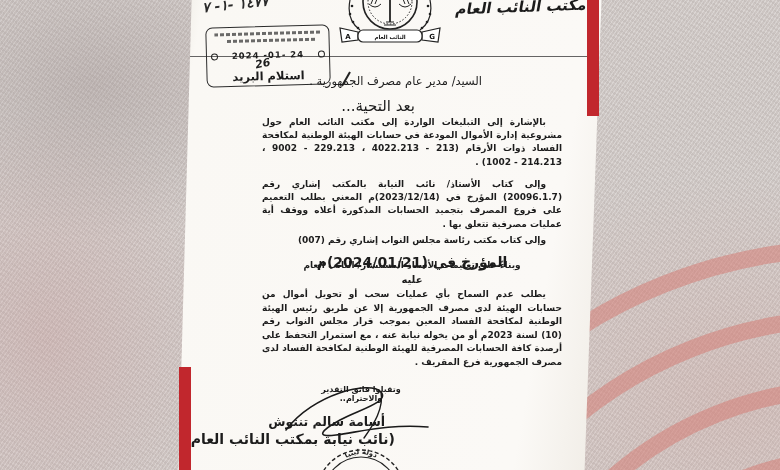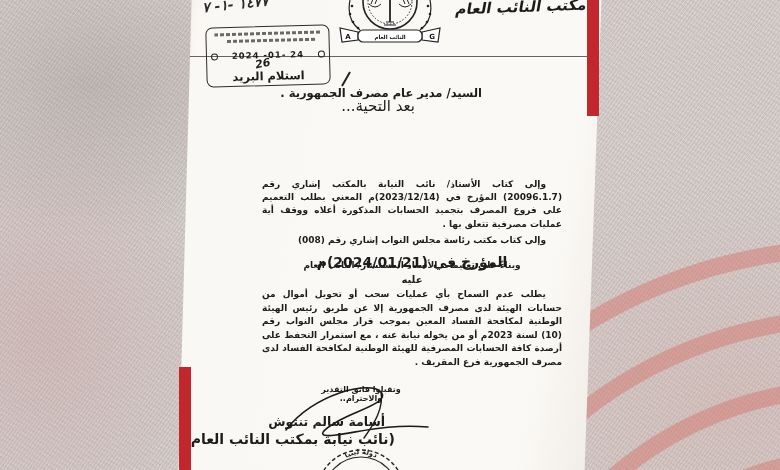--- a/index.html
+++ b/index.html
@@ -52,21 +52,21 @@
   .daterow{position:absolute;top:23px;left:4px;right:4px;display:flex;align-items:center;
        justify-content:space-between;}
   .dot{width:7px;height:7px;border:1.5px solid #222;border-radius:50%;}
   .stampdate{font-size:8.5px;font-weight:700;letter-spacing:1px;direction:ltr;}
   .hw26{position:absolute;top:30px;left:48px;font-size:11px;font-style:italic;
        transform:rotate(-10deg);font-weight:700;}
   .stamplabel{position:absolute;bottom:2px;left:0;right:0;text-align:center;
        font-size:11.5px;font-weight:700;letter-spacing:1px;}
 
   .tick{left:160px;top:92px;width:16px;height:2px;background:#222;transform:rotate(-60deg);}
-  .addressee{right:120px;top:100px;font-size:11.5px;font-weight:700;margin-left:20px;}
+  .addressee{right:120px;top:88px;font-size:11.5px;font-weight:400;margin-left:20px;}
   .greeting{right:187px;top:111px;font-size:15px;font-weight:400;}
 
   .para{position:absolute;right:40px;left:84px;margin:0;font-size:9px;font-weight:700;
        line-height:13.2px;text-align:justify;text-align-last:right;text-indent:16px;}
   .p1{top:130px;}
   .p2{top:192px;}
   .p3{top:248px;}
   .centerline{position:absolute;right:40px;left:84px;text-align:center;font-weight:700;}
   .p3b{top:268px;font-size:14px;}
   .basis{top:274px;font-size:9px;}
@@ -136,22 +136,23 @@
       </div>
       <div class="hw26">26</div>
       <div class="stamplabel">استلام البريد</div>
     </div>
 
     <div class="abs tick"></div>
 
     <div class="abs addressee">السيد/ مدير عام مصرف الجمهورية .</div>
     <div class="abs greeting">بعد التحية...</div>
 
+    <p class="para p1">بالإشارة إلى التبليغات الواردة إلى مكتب النائب العام حول مشروعية إدارة الأموال المودعة في حسابات الهيئة الوطنية لمكافحة الفساد ذوات الأرقام (213 - 4022.213 ، 229.213 - 9002 ، 214.213 - 1002) .</p>
     <p class="para p2">وإلى كتاب الأستاذ/ نائب النيابة بالمكتب إشاري رقم (20096.1.7) المؤرخ في (2023/12/14)م المعني بطلب التعميم على فروع المصرف بتجميد الحسابات المذكورة أعلاه ووقف أية عمليات مصرفية تتعلق بها .</p>
-    <p class="para p3">وإلى كتاب مكتب رئاسة مجلس النواب إشاري رقم (008)</p>
+    <p class="para p3">وإلى كتاب مكتب رئاسة مجلس النواب إشاري رقم (007)</p>
     <div class="centerline p3b">المؤرخ في (2024/01/21)م</div>
 
     <div class="centerline basis">وبناءً على تعليمات الأستاذ المستشار/ النائب العام</div>
     <div class="centerline therefore">عليه</div>
 
     <p class="para order">يطلب عدم السماح بأي عمليات سحب أو تحويل أموال من حسابات الهيئة لدى مصرف الجمهورية إلا عن طريق رئيس الهيئة الوطنية لمكافحة الفساد المعين بموجب قرار مجلس النواب رقم (10) لسنة 2023م أو من يخوله نيابة عنه ، مع استمرار التحفظ على أرصدة كافة الحسابات المصرفية للهيئة الوطنية لمكافحة الفساد لدى مصرف الجمهورية فرع المقريف .</p>
 
     <div class="closing">وتقبلوا فائق التقدير والاحترام..</div>
 
     <svg class="signature" width="165" height="62" viewBox="0 0 165 62">

